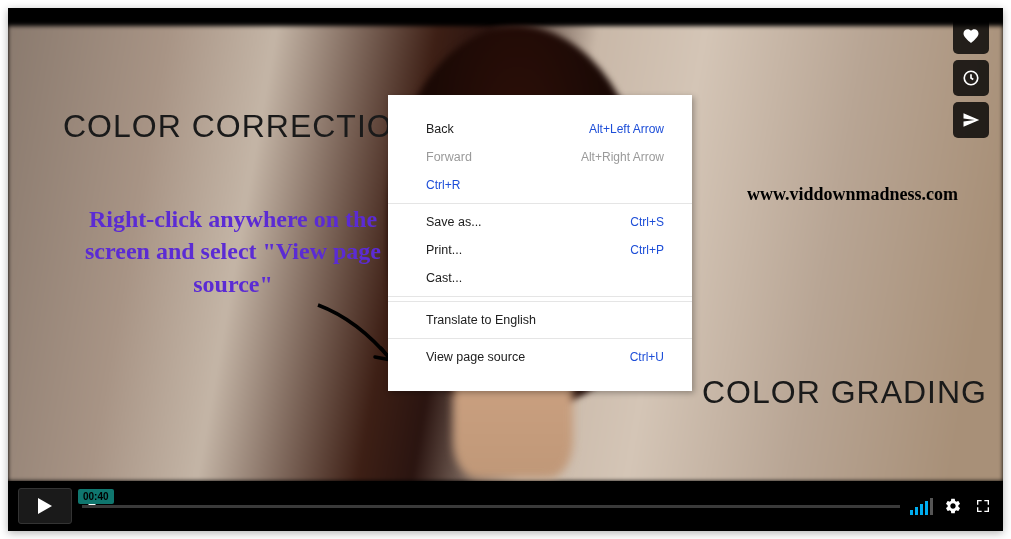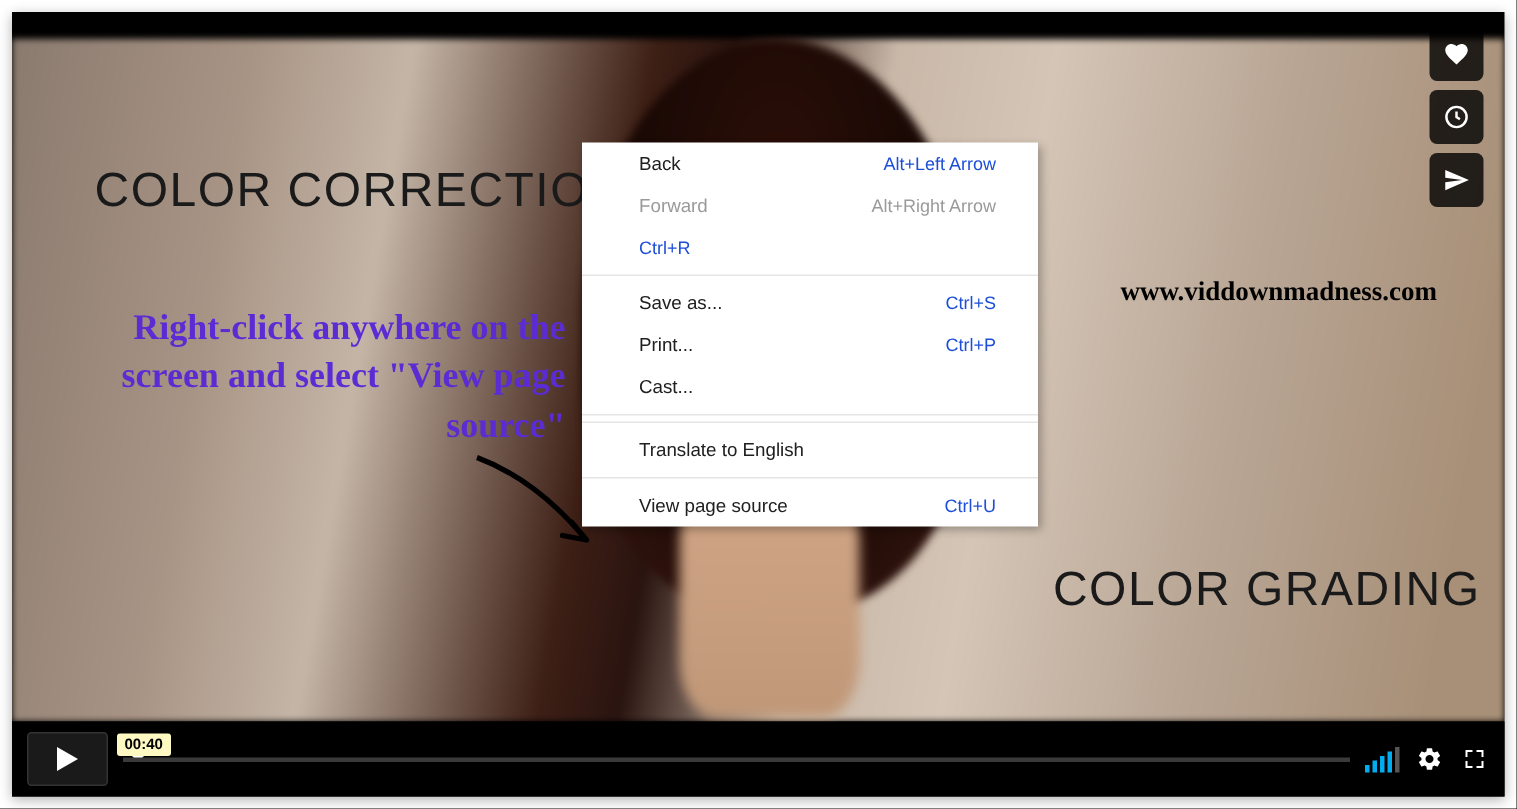--- a/index.html
+++ b/index.html
@@ -5,39 +5,39 @@
 *{margin:0;padding:0;box-sizing:border-box}
 body{width:1011px;height:539px;background:#fff;font-family:Arial,sans-serif;overflow:hidden;position:relative}
 .container{position:absolute;top:8px;left:8px;width:995px;height:523px;background:#000;box-shadow:0 2px 8px rgba(0,0,0,0.3)}
 .video-area{position:absolute;top:0;left:0;width:995px;height:473px;overflow:hidden}
 .video-bg{position:absolute;top:18px;left:0;width:995px;height:455px;background:linear-gradient(100deg,#8a7a6e 0%,#a89485 15%,#c4b5a6 25%,#3d1f15 40%,#2a1410 45%,#c9b8a8 55%,#d4c5b6 65%,#b8a594 80%,#a89078 95%);filter:blur(2px)}
 .hair{position:absolute;top:18px;left:380px;width:260px;height:380px;background:radial-gradient(ellipse at 50% 30%,#2d0f08 0%,#1a0905 50%,#3a1810 100%);border-radius:50% 50% 40% 40%;filter:blur(3px)}
 .skin{position:absolute;top:280px;left:445px;width:120px;height:190px;background:linear-gradient(180deg,#d4a888 0%,#c09878 100%);border-radius:40% 40% 20% 20%;filter:blur(4px)}
 .text-left{position:absolute;top:100px;left:55px;font-size:32px;font-weight:400;color:#1a1a1a;letter-spacing:1px;font-family:'Arial Narrow',Arial,sans-serif}
 .text-right{position:absolute;bottom:70px;right:16px;font-size:32px;font-weight:400;color:#1a1a1a;letter-spacing:1px;font-family:'Arial Narrow',Arial,sans-serif}
 .watermark{position:absolute;top:176px;right:45px;font-family:'Comic Sans MS',cursive;font-size:18px;color:#000;font-weight:700}
-.annotation{position:absolute;top:195px;left:59px;font-family:'Comic Sans MS',cursive;font-size:24px;color:#5b2bd4;font-weight:700;line-height:1.35;text-align:right;width:310px}
+.annotation{position:absolute;top:195px;left:70px;font-family:'Comic Sans MS',cursive;font-size:24px;color:#5b2bd4;font-weight:700;line-height:1.35;text-align:center;width:310px}
 .arrow{position:absolute;top:292px;left:305px;width:100px;height:80px}
 .arrow svg{width:100%;height:100%}
 .context-menu{position:absolute;top:87px;left:380px;width:304px;background:#fff;box-shadow:2px 2px 6px rgba(0,0,0,0.3);font-size:12.5px;color:#202020;font-family:'Segoe UI',Arial,sans-serif}
 .menu-item{display:flex;align-items:center;height:28px;padding:0 28px 0 38px;cursor:default;position:relative}
 .menu-item.disabled{color:#9a9a9a}
 .menu-label{flex:1}
 .menu-shortcut{color:#1d4ed8;font-size:12px}
 .menu-item.disabled .menu-shortcut{color:#9a9a9a}
 .menu-sep{height:1px;background:#e5e5e5;margin:4px 0}
 .menu-icon{position:absolute;left:12px;width:16px;height:16px;display:flex;align-items:center;justify-content:center}
-.context-menu{padding:0 0}
+.context-menu{padding:20px 0}
 .side-buttons{position:absolute;top:10px;right:14px;display:flex;flex-direction:column;gap:6px}
 .side-btn{width:36px;height:36px;background:rgba(0,0,0,0.8);border-radius:5px;display:flex;align-items:center;justify-content:center;color:#fff}
 .player-bar{position:absolute;bottom:0;left:0;width:995px;height:50px;background:#000;display:flex;align-items:center;padding:0 10px;gap:10px}
 .play-btn{width:54px;height:36px;background:#1a1a1a;border:1px solid #333;border-radius:3px;display:flex;align-items:center;justify-content:center;color:#fff}
 .progress-wrap{flex:1;position:relative;height:24px;display:flex;align-items:center}
 .progress-track{width:100%;height:3px;background:#3a3a3a;position:relative}
-.time-tip{position:absolute;bottom:14px;left:-4px;background:#fef9c3;color:#000;font-size:10px;padding:2px 5px;border-radius:2px;font-weight:700}
+.time-tip{position:absolute;bottom:14px;left:-4px;background:#0f766e;color:#000;font-size:10px;padding:2px 5px;border-radius:2px;font-weight:700}
 .time-tip:after{content:'';position:absolute;bottom:-4px;left:10px;border:4px solid transparent;border-top-color:#fff;border-bottom:none}
 .vol-bars{display:flex;align-items:flex-end;gap:2px;height:18px}
 .vol-bar{width:3px;background:#00adef}
 .vol-bar.dim{background:#555}
 .ctrl-icon{width:20px;height:20px;color:#fff;display:flex;align-items:center;justify-content:center;cursor:pointer}
 </style>
 </head>
 <body>
 
 <div class="container">

